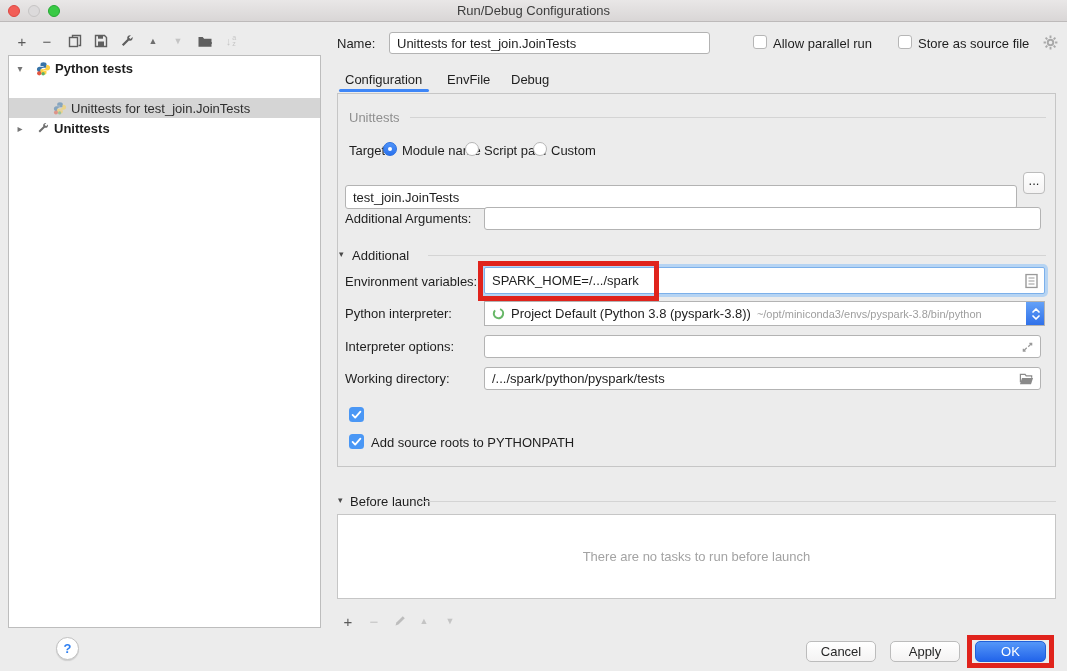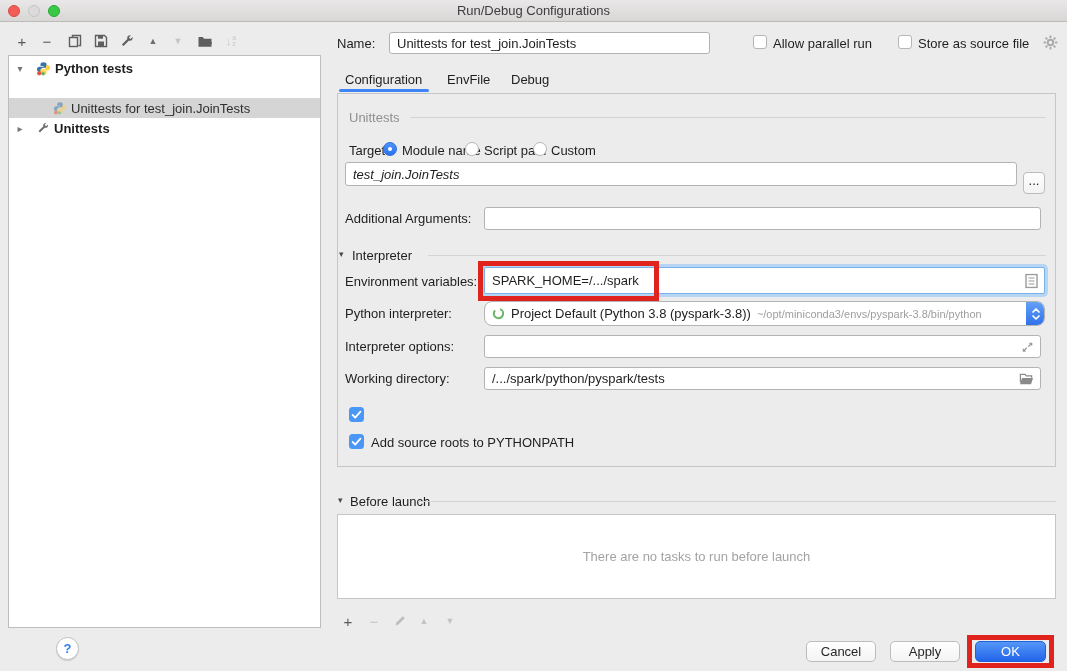--- a/index.html
+++ b/index.html
@@ -194,45 +194,45 @@
   <div class="hline" style="left:410px;top:117px;width:636px"></div>
 
   <div class="lbl" style="left:349px;top:143px">Target:</div>
   <div class="radio on" style="left:383px;top:142px"></div>
   <div class="lbl" style="left:402px;top:143px">Module name</div>
   <div class="radio off" style="left:465px;top:142px"></div>
   <div class="lbl" style="left:484px;top:143px">Script path</div>
   <div class="radio off" style="left:533px;top:142px"></div>
   <div class="lbl" style="left:551px;top:143px">Custom</div>
 
-  <input class="field" style="left: 345px; top: 162px; width: 672px; height: 24px; font-style: italic;" readonly="" value="test_join.JoinTests">
+  <input class="field" style="left: 345px; top: 185px; width: 672px; height: 24px;" readonly="" value="test_join.JoinTests">
   <div class="btn" style="left:1023px;top:172px;width:22px;height:22px;border-radius:4px">
     <span style="margin-top:-5px">...</span>
   </div>
 
   <div class="lbl" style="left:345px;top:211px">Additional Arguments:</div>
   <input class="field" style="left: 484px; top: 207px; width: 557px; height: 23px;" readonly="">
 
   <div class="sechdr-tri" style="left:339px;top:250px">▾</div>
-  <div class="lbl" style="left:352px;top:248px">Interpreter</div>
+  <div class="lbl" style="left:352px;top:248px">Additional</div>
   <div class="hline" style="left:428px;top:255px;width:618px"></div>
 
   <div class="lbl" style="left:345px;top:274px">Environment variables:</div>
   <div class="field" style="left:484px;top:267px;width:561px;height:27px;border:1px solid #7cb0ea;box-shadow:0 0 0 3px #b6d4f3;border-radius:2px;padding-right:36px">
     <span style="white-space:nowrap">SPARK_HOME=/.../spark</span>
     <span class="ficon" style="right:6px">
       <svg width="13" height="15" viewBox="0 0 13 15" fill="none" stroke="#9a9a9a">
           <rect x="1" y="1" width="11" height="13" stroke-width="1.4"></rect>
           <path d="M3.5 4.5h6M3.5 7.5h6M3.5 10.5h6" stroke-width="1.2"></path>
         </svg>
     </span>
   </div>
 
   <div class="lbl" style="left:345px;top:306px">Python interpreter:</div>
-  <div class="field" style="left:484px;top:301px;width:561px;height:25px;border-radius:8px;overflow:hidden">
+  <div class="field" style="left:484px;top:301px;width:561px;height:25px;border-radius:0;overflow:hidden">
     <span style="display:flex;margin-right:6px;flex:none">
       <svg width="13" height="13" viewBox="0 0 14 14">
           <circle cx="7" cy="7" r="5" fill="none" stroke="#67b767" stroke-width="2.2" stroke-dasharray="25 7" transform="rotate(-70 7 7)"></circle>
         </svg>
     </span>
     <span style="white-space:nowrap">Project Default (Python 3.8 (pyspark-3.8))</span>
     <span class="pathtxt">~/opt/miniconda3/envs/pyspark-3.8/bin/python</span>
     <span class="stepper">
       <svg width="12" height="16" viewBox="0 0 12 16" fill="none" stroke="#fff" stroke-width="1.7" stroke-linecap="round" stroke-linejoin="round">
           <polyline points="3,6 6,3 9,6"></polyline>

